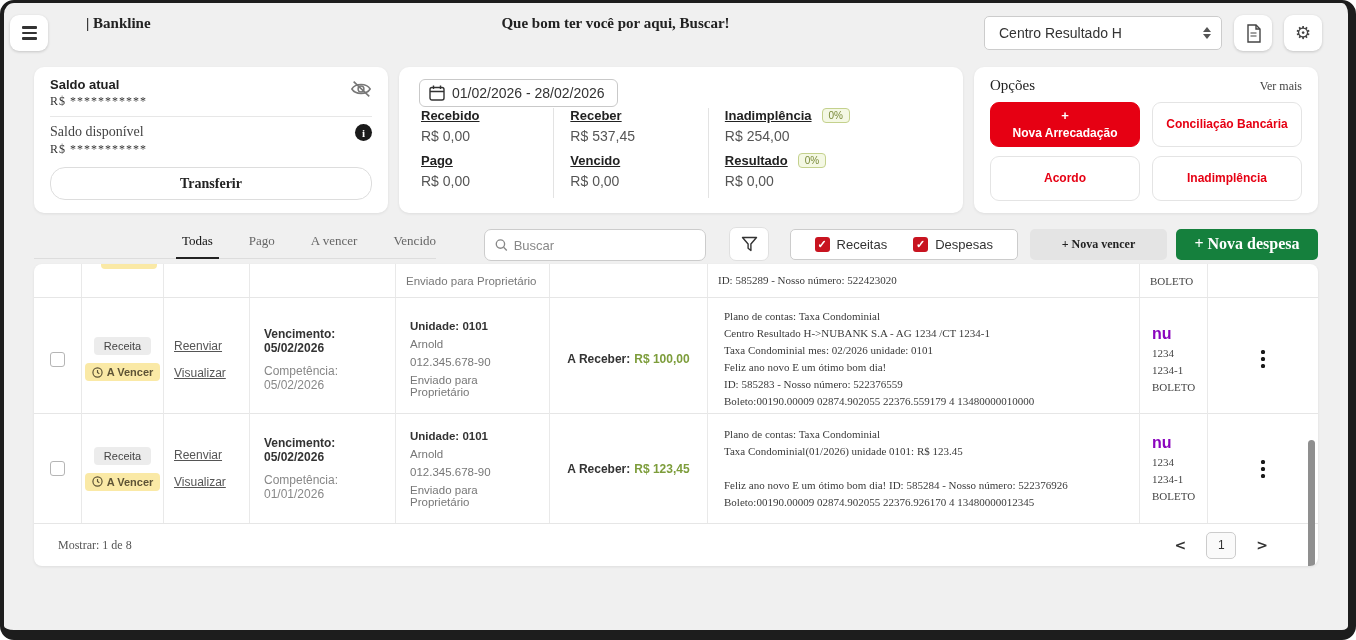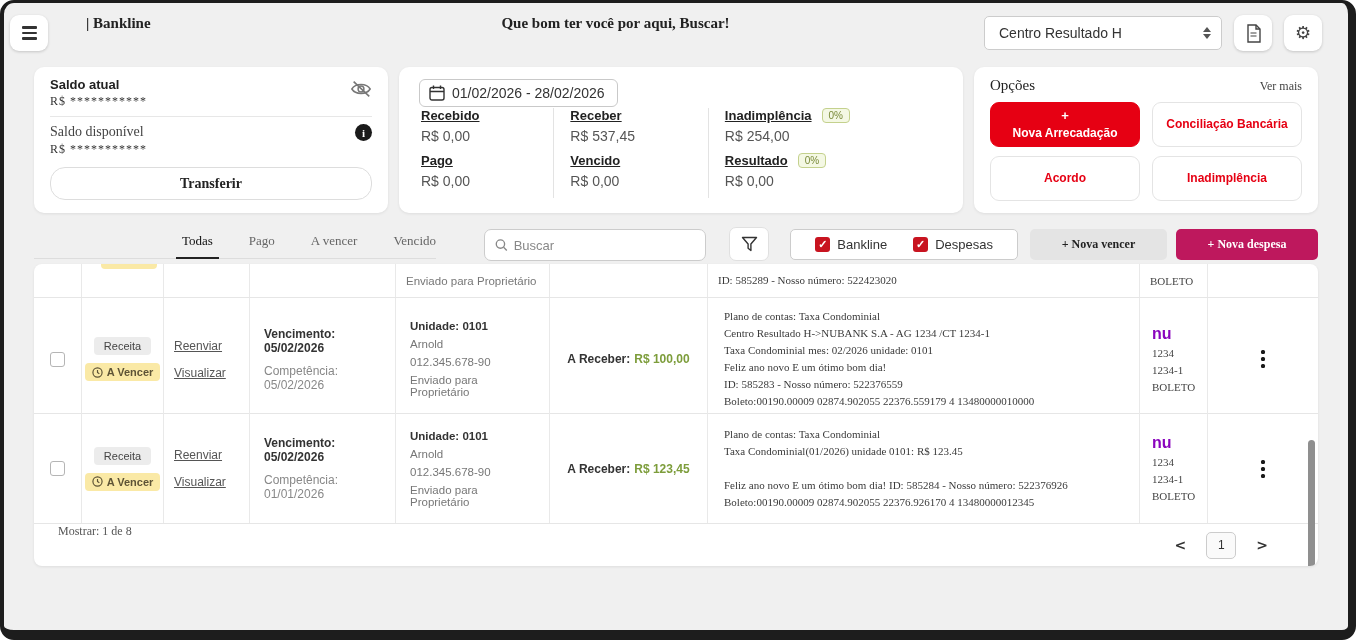--- a/index.html
+++ b/index.html
@@ -63,21 +63,21 @@
   .search-wrap { display:flex; align-items:flex-end; margin-left:48px; gap:23px; }
   .search-box { width:222px; height:32px; border:1px solid #ccc; border-radius:7px; background:#fff; display:flex; align-items:center; padding:0 10px; gap:6px; }
   .search-box input { border:none; outline:none; font-size:13px; color:#333; width:100%; background:transparent; }
   .search-box input::placeholder { color:#888; }
   .funnel-btn { width:40px; height:34px; background:#fff; border:1px solid #e0e0e0; border-radius:7px; display:flex; align-items:center; justify-content:center; cursor:pointer; }
   .filters { margin-left:auto; display:flex; align-items:center; gap:26px; border:1px solid #ccc; border-radius:5px; background:#fff; height:31px; padding:0 24px; }
   .chk-item { display:flex; align-items:center; gap:7px; cursor:pointer; }
   .chk-box { width:15px; height:15px; background:#c81420; border-radius:3px; color:#fff; font-size:11px; font-weight:bold; display:flex; align-items:center; justify-content:center; line-height:1; }
   .chk-label { font-size:13px; color:#333; }
   .btn-receita { margin-left:12px; width:137px; height:31px; background:#e4e4e4; border:none; border-radius:5px; font-family:"Liberation Serif",serif; font-weight:bold; font-size:12px; color:#222; cursor:pointer; }
-  .btn-despesa { margin-left:9px; width:142px; height:31px; background:#be185d; border:none; border-radius:5px; font-family:"Liberation Serif",serif; font-weight:bold; font-size:12px; color:#fff; cursor:pointer; }
+  .btn-despesa { margin-left:9px; width:142px; height:31px; background:#15803d; border:none; border-radius:5px; font-family:"Liberation Serif",serif; font-weight:bold; font-size:16px; color:#fff; cursor:pointer; }
 
   
   .table-card { margin:5px 30px 0 30px; background:#fff; border-radius:8px; box-shadow:0 1px 3px rgba(0,0,0,.08); position:relative; overflow:hidden; }
   .trow { display:grid; grid-template-columns:48px 82px 86px 146px 154px 158px 1fr 68px 110px; border-bottom:1px solid #e6e6e6; }
   .tcell { border-right:1px solid #e9e9e9; display:flex; flex-direction:column; justify-content:center; padding:8px 10px; min-width:0; }
   .tcell:last-child { border-right:none; }
   .row-partial { height:34px; }
   .row-partial .tcell { padding:4px 10px; }
   .row-main { height:116px; }
   .row-b { height:110px; }
@@ -100,21 +100,21 @@
   .val-green { font-size:12px; font-weight:bold; color:#7d9d3b; }
   .cell-desc { padding:10px 16px; justify-content:center; }
   .desc-line { font-family:"Liberation Serif",serif; font-size:11px; color:#3a3a3a; line-height:17px; min-height:17px; white-space:nowrap; overflow:hidden; }
   .cell-bank { padding-left:12px; gap:5px; }
   .nu-logo { color:#8a05be; font-weight:bold; font-size:16px; line-height:1; }
   .bank-line { font-family:"Liberation Serif",serif; font-size:11px; color:#444; }
   .cell-menu { align-items:center; }
   .kebab { display:flex; flex-direction:column; gap:3px; cursor:pointer; padding:4px; }
   .kebab span { width:4px; height:4px; background:#1a1a1a; border-radius:1.5px; display:block; }
 
-  .tfoot { display:flex; padding:0 22px 0 24px; height:42px; }
+  .tfoot { display:flex; align-items:center; padding:0 22px 0 24px; height:42px; }
   .showing { font-family:"Liberation Serif",serif; font-size:12px; color:#555; }
   .pager { margin-left:auto; display:flex; align-items:center; gap:20px; padding-right:28px; }
   .pg-arrow { font-size:14px; font-weight:bold; color:#333; cursor:pointer; font-family:"DejaVu Sans",sans-serif; }
   .pg-num { width:30px; height:27px; border:1px solid #ccc; border-radius:5px; background:#fafafa; font-size:12px; color:#333; display:flex; align-items:center; justify-content:center; cursor:pointer; }
   .vscroll { position:absolute; right:3px; top:176px; width:7px; height:130px; background:#8f8f8f; border-radius:4px; }
 
   svg { display:block; }
 </style>
 </head>
 <body>
@@ -274,21 +274,21 @@
         <svg width="17" height="16" viewBox="0 0 17 16">
             <path d="M1.5 1.5 h14 l-5.6 6.5 v6.5 l-2.8 -2.2 v-4.3 z" fill="none" stroke="#333" stroke-width="1.4" stroke-linejoin="round"></path>
           </svg>
       </button>
     </div>
     <div class="filters">
       <span class="chk-item">
         <span class="chk-box">
             <span>✓</span>
           </span>
-        <span class="chk-label">Bankline</span>
+        <span class="chk-label">Receitas</span>
       </span>
       <span class="chk-item">
         <span class="chk-box">
             <span>✓</span>
           </span>
         <span class="chk-label">Despesas</span>
       </span>
     </div>
     <button class="btn-receita">+ Nova vencer</button>
     <button class="btn-despesa">+ Nova despesa</button>

